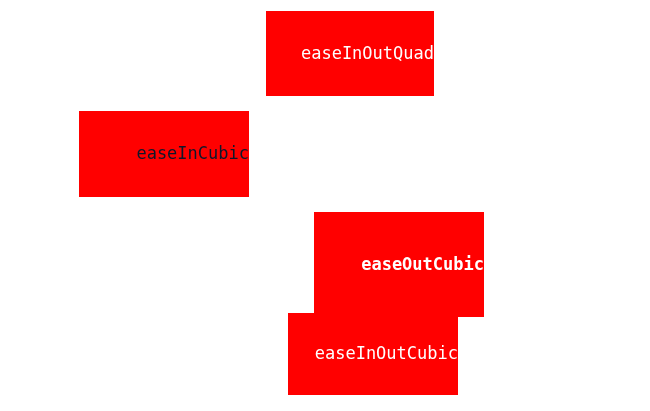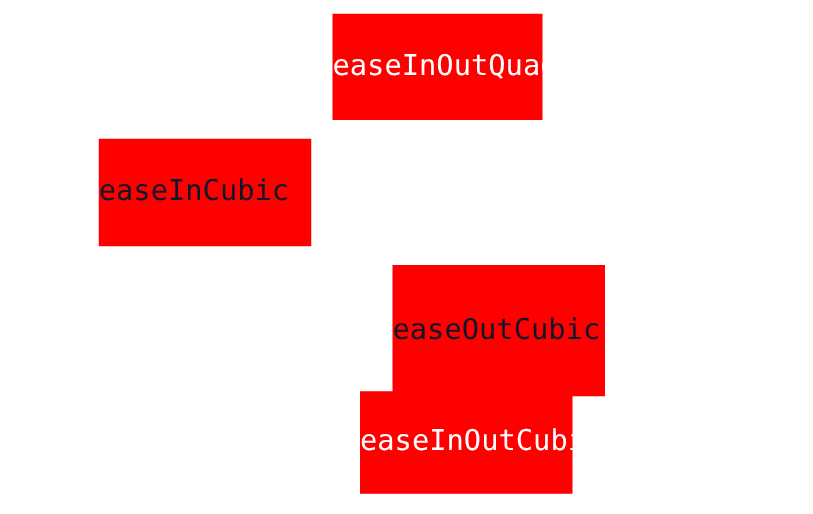--- a/index.html
+++ b/index.html
@@ -17,26 +17,26 @@
   #stage {
     position: relative;
     width: 650px;
     height: 411px;
     background: #ffffff;
   }
   .easing-box {
     position: absolute;
     display: flex;
     align-items: center;
-    justify-content: flex-start;
+    justify-content: flex-end;
     box-sizing: border-box;
     background: #ff0000;
     color: #ffffff;
     font-family: "DejaVu Sans Mono", "Liberation Mono", monospace;
-    font-size: 23px;
+    font-size: 17px;
     line-height: 1;
     letter-spacing: 0px;
     white-space: nowrap;
     -webkit-font-smoothing: none;
   }
   .easing-box .box-label {
     display: block;
     text-align: center;
     padding-bottom: 1px;
   }
@@ -47,21 +47,21 @@
 <div id="stage" style="width: 650px; height: 411px; background: rgb(255, 255, 255);">
 
   <div class="easing-box" style="left: 266px; top: 11px; width: 168px; height: 85px; background: rgb(255, 0, 0); color: rgb(255, 255, 255);">
     <span class="box-label">easeInOutQuad</span>
   </div>
 
   <div class="easing-box" style="left: 79px; top: 111px; width: 170px; height: 86px; background: rgb(255, 0, 0); color: #0f172a;">
     <span class="box-label">easeInCubic</span>
   </div>
 
-  <div class="easing-box" style="left: 314px; top: 212px; width: 170px; height: 105px; background: rgb(255, 0, 0); color: #0f172a;">
+  <div class="easing-box" style="left: 314px; top: 212px; width: 170px; height: 105px; background: rgb(255, 0, 0); color: #ffffff; font-weight: bold;">
     <span class="box-label">easeOutCubic</span>
   </div>
 
   <div class="easing-box" style="left: 288px; top: 313px; width: 170px; height: 82px; background: rgb(255, 0, 0); color: rgb(255, 255, 255);">
     <span class="box-label">easeInOutCubic</span>
   </div>
 
 </div>
 
 </body></html>

